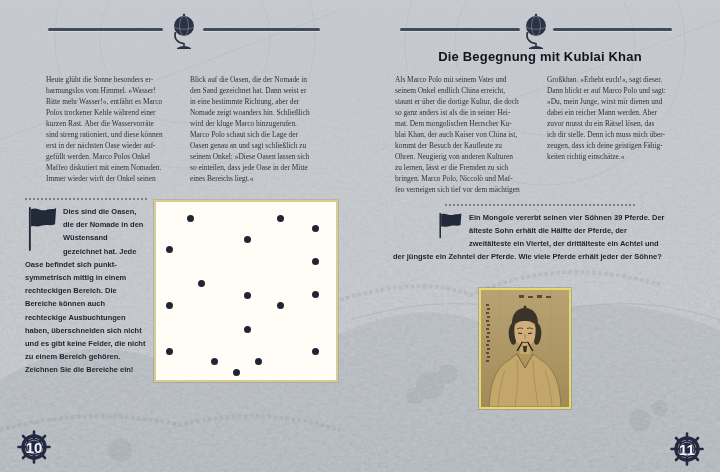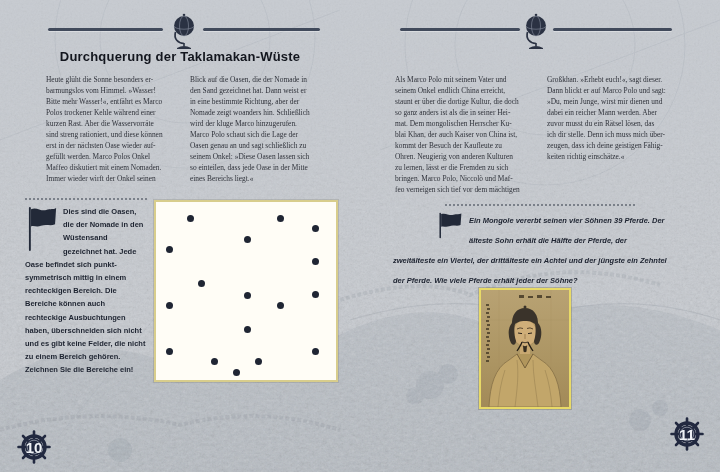--- a/index.html
+++ b/index.html
@@ -30,21 +30,21 @@
   .lp-c1{left:46px;width:136px;}
   .lp-c2{left:190px;width:142px;}
   .rp-c1{left:35px;width:150px;}
   .rp-c2{left:187px;width:142px;}
 
   .callout{
     position:absolute;font-family:"Liberation Sans", sans-serif;
     font-weight:bold;color:#1d2330;font-size:7.5px;line-height:13.2px;
   }
   .callout-l{left:25px;top:198px;width:122px;}
-  .callout-r{left:33px;top:204px;width:274px;line-height:20px;font-style:italic;}
+  .callout-r{left:33px;top:204px;width:274px;line-height:13px;}
   .dotline{height:0;border-top:2px dotted #6e747e;opacity:.85;margin-bottom:5px;}
   .callout-r .dotline{margin-left:52px;width:190px;}
   .flag{float:left;}
   .flag-l{width:32px;height:46px;margin:1px 5px 1px 1px;}
   .flag-r{width:26px;height:27px;margin:1px 6px 0 44px;}
 
   
   .dots-box{
     position:absolute;left:154px;top:200px;width:180px;height:178px;
     background:#fffdf6;border:2px solid #d8cd8c;
@@ -55,21 +55,21 @@
   
   .portrait{
     position:absolute;left:119px;top:288px;width:88px;height:117px;margin:0;
     border:2px solid #e8da67;box-shadow:0 0 0 1px rgba(80,75,40,.25);
   }
   .portrait svg{display:block;}
 
   
   .badge{position:absolute;width:36px;height:36px;}
   .badge-l{left:16px;top:429px;}
-  .badge-r{left:309px;top:416px;}
+  .badge-r{left:309px;top:431px;}
   .badge .num{
     position:absolute;left:0;top:0;width:36px;height:36px;
     display:flex;align-items:center;justify-content:center;
     font-family:"Liberation Sans", sans-serif;font-weight:bold;
     font-size:15px;color:#eef1f5;
   }
 </style>
 </head>
 <body>
 
@@ -134,21 +134,20 @@
     <circle cx="15" cy="2" r="1.3" fill="#2b3243"></circle>
     <circle cx="15" cy="13" r="10" fill="#2b3243"></circle>
     <ellipse cx="15" cy="13" rx="4.5" ry="10" fill="none" stroke="#8d95a5" stroke-width="0.8" opacity="0.7"></ellipse>
     <path d="M5,13 a10,3.2 0 0 0 20,0" fill="none" stroke="#8d95a5" stroke-width="0.8" opacity="0.7"></path>
     <path d="M6.5,19 C4.5,26 9,30 15,30.5" fill="none" stroke="#2b3243" stroke-width="1.7"></path>
     <rect x="14.2" y="30" width="1.6" height="3" fill="#2b3243"></rect>
     <path d="M8,35 Q15,31 22,35 L22,36 L8,36 Z" fill="#2b3243"></path>
   </svg>
   <div class="rule" style="left:203px;width:117px;"></div>
 
-  <h1 class="title">Durchquerung der Taklamakan-Wüste</h1>
 
   <div class="col lp-c2">Blick auf die Oasen, die der Nomade in
 den Sand gezeichnet hat. Dann weist er
 in eine bestimmte Richtung, aber der
 Nomade zeigt woanders hin. Schließlich
 wird der kluge Marco hinzugerufen.
 Marco Polo schaut sich die Lage der
 Oasen genau an und sagt schließlich zu
 seinem Onkel: »Diese Oasen lassen sich
 so einteilen, dass jede Oase in der Mitte
@@ -220,20 +219,21 @@
     <circle cx="15" cy="2" r="1.3" fill="#2b3243"></circle>
     <circle cx="15" cy="13" r="10" fill="#2b3243"></circle>
     <ellipse cx="15" cy="13" rx="4.5" ry="10" fill="none" stroke="#8d95a5" stroke-width="0.8" opacity="0.7"></ellipse>
     <path d="M5,13 a10,3.2 0 0 0 20,0" fill="none" stroke="#8d95a5" stroke-width="0.8" opacity="0.7"></path>
     <path d="M6.5,19 C4.5,26 9,30 15,30.5" fill="none" stroke="#2b3243" stroke-width="1.7"></path>
     <rect x="14.2" y="30" width="1.6" height="3" fill="#2b3243"></rect>
     <path d="M8,35 Q15,31 22,35 L22,36 L8,36 Z" fill="#2b3243"></path>
   </svg>
   <div class="rule" style="left:193px;width:119px;"></div>
 
+  <h1 class="title">Die Begegnung mit Kublai Khan</h1>
 
   <div class="col rp-c2">Großkhan. »Erhebt euch!«, sagt dieser.
 Dann blickt er auf Marco Polo und sagt:
 »Du, mein Junge, wirst mir dienen und
 dabei ein reicher Mann werden. Aber
 zuvor musst du ein Rätsel lösen, das
 ich dir stelle. Denn ich muss mich über-
 zeugen, dass ich deine geistigen Fähig-
 keiten richtig einschätze.«</div>
   <div class="col rp-c1">Als Marco Polo mit seinem Vater und

